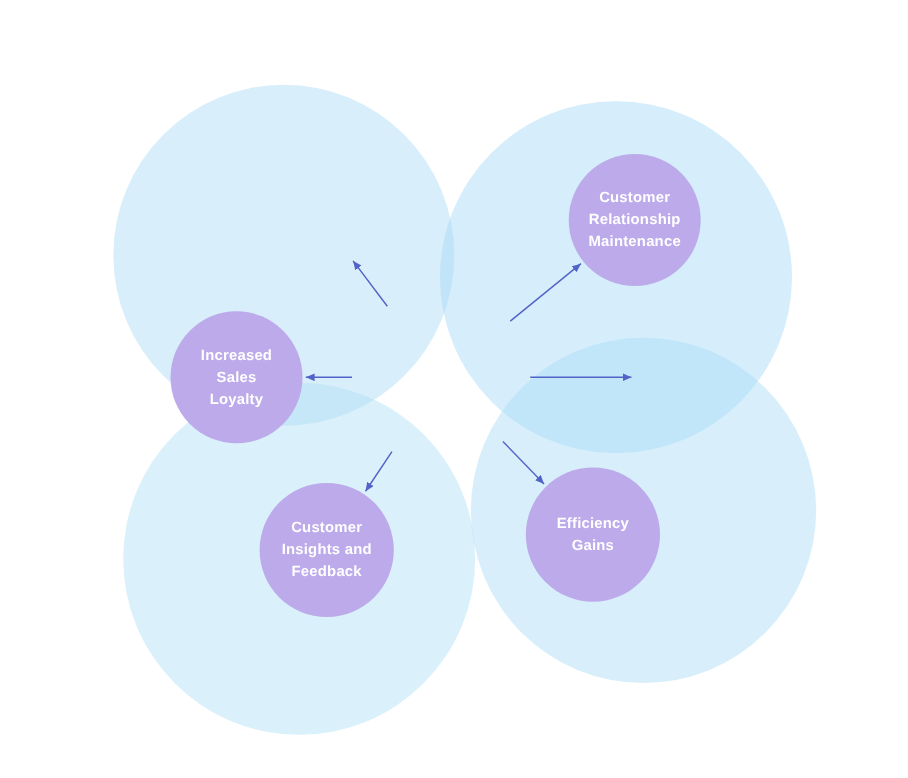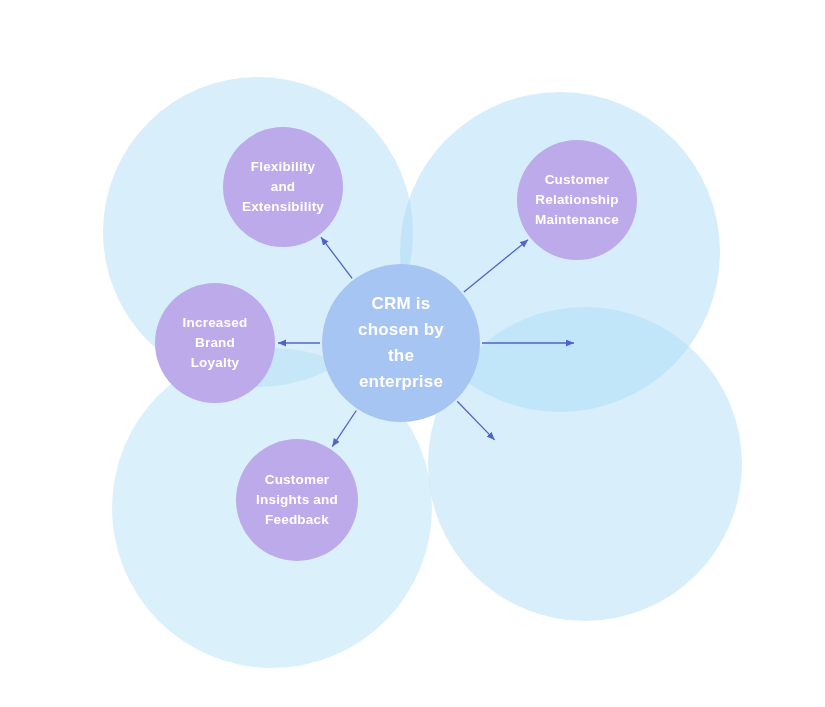--- a/index.html
+++ b/index.html
@@ -66,46 +66,39 @@
     <g stroke-width="1.3" fill="none">
       <line marker-end="url(#arrowhead)" x1="352.1" y1="278.4" x2="321.0" y2="237.2" stroke="#5163c8"></line>
       <line marker-end="url(#arrowhead)" x1="463.9" y1="291.9" x2="528.1" y2="239.7" stroke="#5163c8"></line>
       <line marker-end="url(#arrowhead)" x1="320.0" y1="343.0" x2="278.0" y2="343.0" stroke="#5163c8"></line>
       <line marker-end="url(#arrowhead)" x1="482.0" y1="343.0" x2="574.0" y2="343.0" stroke="#5163c8"></line>
       <line marker-end="url(#arrowhead)" x1="356.3" y1="410.5" x2="332.3" y2="446.6" stroke="#5163c8"></line>
       <line marker-end="url(#arrowhead)" x1="457.2" y1="401.3" x2="494.6" y2="439.9" stroke="#5163c8"></line>
     </g>
   </svg>
 
-  <div class="node center" style="left: 322px; top: 264px; height: 158px; width: 158px;">
-    <span class="node-label">CRM is
-chosen by
-the
-enterprise</span>
-  </div>
 
-  <div class="node child" style="left: 223px; top: 127px; height: 120px; width: 120px;">
-    <span class="node-label">Flexibility
-and
-Extensibility</span>
-  </div>
 
   <div class="node child" style="left: 517px; top: 140px; height: 120px; width: 120px;">
     <span class="node-label">Customer
 Relationship
 Maintenance</span>
   </div>
 
   <div class="node child" style="left: 155px; top: 283px; height: 120px; width: 120px;">
     <span class="node-label">Increased
-Brand
+Sales
 Loyalty</span>
   </div>
 
 
   <div class="node child" style="left: 236px; top: 439px; height: 122px; width: 122px;">
     <span class="node-label">Customer
 Insights and
 Feedback</span>
   </div>
 
+  <div class="node child" style="left: 478px; top: 425px; height: 122px; width: 122px;">
+    <span class="node-label">Efficiency
+Gains</span>
+  </div>
 
 </div>
 
 </body></html>

